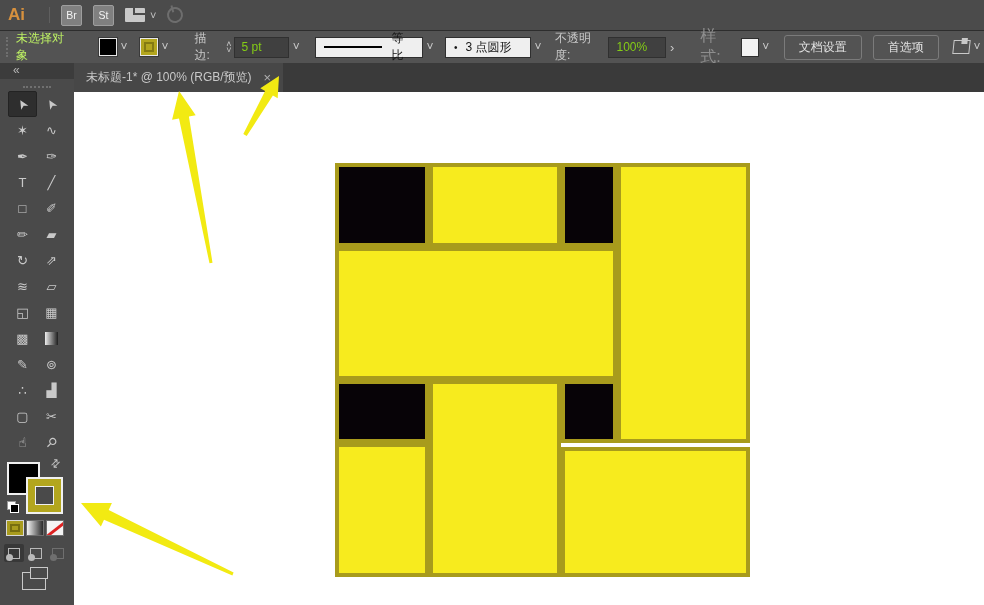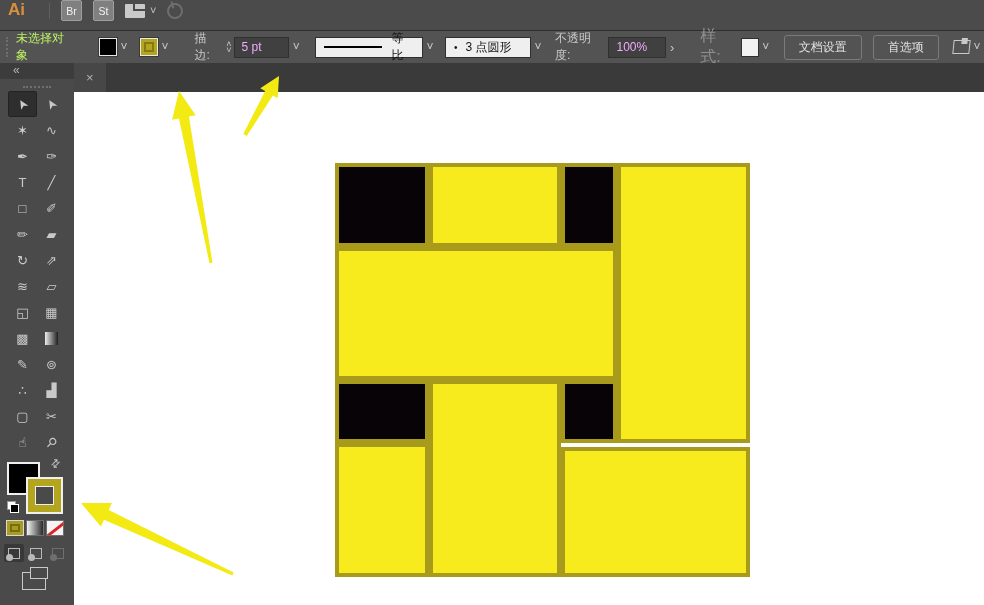--- a/index.html
+++ b/index.html
@@ -1,20 +1,20 @@
 <!DOCTYPE html>
 <html><head>
 <meta charset="utf-8">
 <style>
   html,body{margin:0;padding:0;}
   body{width:984px;height:605px;position:relative;overflow:hidden;
        font-family:"Liberation Sans","DejaVu Sans",sans-serif;background:#4D4D4D;}
 
   
-  .menubar{height:30px;background:#4B4B4B;display:flex;align-items:flex-start;
+  .menubar{height:30px;background:#4B4B4B;display:flex;align-items:center;
            border-bottom:1px solid #2D2D2D;}
   .ai-logo{color:#D7913E;font-weight:bold;font-size:17px;margin:0 10px 0 8px;}
   .menu-item{color:#DCDCDC;font-size:12.5px;padding:0 13px;line-height:30px;cursor:default;}
   .menubar-right{display:flex;align-items:center;margin-left:14px;gap:11px;}
   .mb-divider{width:1px;height:16px;background:#5F5F5F;}
   .app-icon{width:19px;height:19px;background:#808080;border:1px solid #9E9E9E;color:#F2F2F2;
             font-size:10.5px;display:flex;align-items:center;justify-content:center;border-radius:2px;}
   .ws-icon{width:20px;height:14px;background:#C9C9C9;position:relative;border-radius:1px;}
   .ws-icon::after{content:"";position:absolute;left:8px;top:0;bottom:7px;border-left:2px solid #4B4B4B;border-bottom:2px solid #4B4B4B;right:0;}
   .chev{color:#C3C3C3;font-size:11px;line-height:1;}
@@ -28,21 +28,21 @@
   .status{color:#bef264;font-size:12px;margin-right:26px;}
   .swatch-group{display:flex;align-items:center;margin-right:8px;}
   .fill-swatch{width:16px;height:16px;background:#000;border:1px solid #E8E8E8;box-shadow:0 0 0 1px #3A3A3A;}
   .stroke-swatch{width:16px;height:16px;background:#B3A61E;border:1px solid #E8E8E8;position:relative;box-shadow:0 0 0 1px #3A3A3A;}
   .stroke-swatch::after{content:"";position:absolute;inset:3px;border:2px solid #857B12;}
   .dd-chev{width:15px;height:20px;display:flex;align-items:center;justify-content:center;
            color:#C9C9C9;font-size:12px;}
   .u-label{color:#C9C9C9;font-size:12px;border-bottom:1px dotted #999;}
   .p-label{color:#8E8E8E;font-size:16px;}
   .stepper{display:flex;flex-direction:column;color:#C9C9C9;font-size:9px;line-height:6px;margin:0 2px 0 6px;text-align:center;}
-  .field{background:#404040;border:1px solid #303030;color:#f0abfc;font-size:12px;height:19px;
+  .field{background:#404040;border:1px solid #303030;color:#84cc16;font-size:12px;height:19px;
          display:flex;align-items:center;padding:0 7px;}
   .white-dd{background:#EFEFEF;height:19px;display:flex;align-items:center;color:#141414;
             font-size:12px;padding:0 8px;border:1px solid #2F2F2F;}
   .line-preview{width:62px;height:2px;background:#000;margin-right:9px;}
   .bullet{font-size:10px;margin-right:8px;}
   .arrow-btn{color:#C9C9C9;font-size:13px;padding:0 4px;}
   .mini-swatch{width:17px;height:17px;background:#F2F2F2;border:1px solid #2F2F2F;}
   .cbtn{border:1px solid #7B7B7B;border-radius:3px;color:#E2E2E2;font-size:12px;
         padding:3px 14px;background:transparent;margin-left:11px;white-space:nowrap;}
   .panel-glyph{width:16px;height:12px;border:1px solid #C9C9C9;position:relative;margin-left:14px;transform:skewX(-6deg);}
@@ -272,20 +272,21 @@
     </div>
   <div class="mode off" style="left:48px;">
       <span class="mode-ic"></span>
     </div>
   <div class="screen-mode"></div>
 </div>
 
 <div class="docarea">
   <div class="tabbar">
     <div class="tab">
+      <span>未标题-1* @ 100% (RGB/预览)</span>
       <span class="tab-close">×</span>
     </div>
   </div>
   <div class="canvas" id="canvas">
       <div class="art-rect" style="left: 261px; top: 71px; width: 94px; height: 84px; background: rgb(7, 3, 7); border: 4px solid rgb(168, 155, 28);"></div>
       <div class="art-rect" style="left: 355px; top: 71px; width: 132px; height: 84px; background: rgb(247, 235, 30); border: 4px solid rgb(168, 155, 28);"></div>
       <div class="art-rect" style="left: 487px; top: 71px; width: 56px; height: 84px; background: rgb(7, 3, 7); border: 4px solid rgb(168, 155, 28);"></div>
       <div class="art-rect" style="left: 543px; top: 71px; width: 133px; height: 280px; background: rgb(247, 235, 30); border: 4px solid rgb(168, 155, 28);"></div>
       <div class="art-rect" style="left: 261px; top: 155px; width: 282px; height: 133px; background: rgb(247, 235, 30); border: 4px solid rgb(168, 155, 28);"></div>
       <div class="art-rect" style="left: 261px; top: 288px; width: 94px; height: 63px; background: rgb(7, 3, 7); border: 4px solid rgb(168, 155, 28);"></div>

